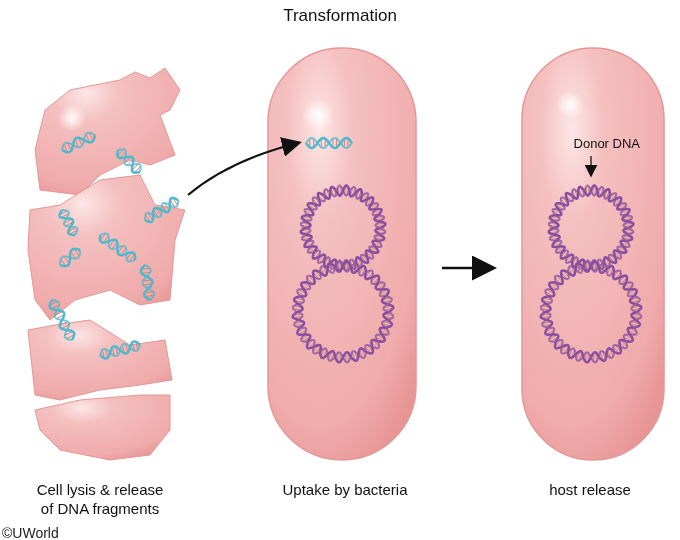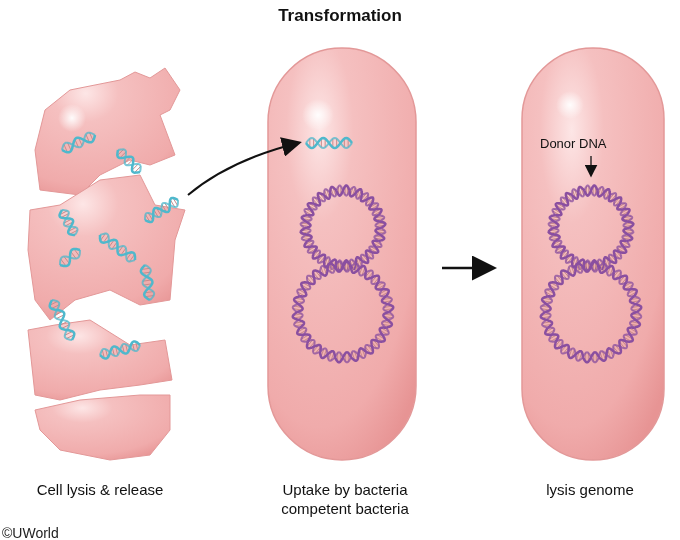--- a/index.html
+++ b/index.html
@@ -1,26 +1,26 @@
 <!DOCTYPE html>
 <html><head>
 <meta charset="utf-8">
 <style>
   html, body { margin: 0; padding: 0; background: #ffffff; }
   body { width: 680px; height: 540px; position: relative; overflow: hidden;
          font-family: "Liberation Sans", sans-serif; color: #111; }
   #title { position: absolute; top: 6px; left: 0; width: 680px; text-align: center;
-           font-weight: bold; font-size: 17px; }
+           font-weight: normal; font-size: 17px; }
   .caption { position: absolute; text-align: center; font-size: 15px; line-height: 19px; color: #111; }
   .caption span { display: block; }
   #cap1 { left: 10px; top: 480px; width: 180px; }
   #cap2 { left: 255px; top: 480px; width: 180px; }
   #cap3 { left: 505px; top: 480px; width: 170px; }
   #copyright { position: absolute; left: 2px; top: 525px; font-size: 14px; color: #222; }
-  #donor-label { position: absolute; left: 540px; top: 136px; width: 100px; text-align: left; font-size: 13px; }
+  #donor-label { position: absolute; left: 540px; top: 136px; width: 100px; text-align: right; font-size: 13px; }
   svg#scene { position: absolute; left: 0; top: 0; }
 </style>
 </head>
 <body>
 
 <div id="title">Transformation</div>
 
 <svg id="scene" width="680" height="540" viewBox="0 0 680 540">
   <defs>
     <radialGradient id="cellGrad" cx="0.35" cy="0.2" r="0.9">
@@ -843,22 +843,22 @@
 
   <line x1="442" y1="268" x2="492" y2="268" stroke="#111" stroke-width="2.5" marker-end="url(#arrowHead)"></line>
 
   <line x1="591" y1="156" x2="591" y2="175" stroke="#111" stroke-width="1.3" marker-end="url(#arrowHead)"></line>
 </svg>
 
 <div id="donor-label">Donor DNA</div>
 
 <div id="cap1" class="caption">
   <span>Cell lysis &amp; release</span>
+  <span>of DNA fragments</span>
 </div>
 <div id="cap2" class="caption">
   <span>Uptake by bacteria</span>
-  <span>competent bacteria</span>
 </div>
 <div id="cap3" class="caption">
-  <span>lysis genome</span>
+  <span>host release</span>
 </div>
 
 <div id="copyright">©UWorld</div>
 
 </body></html>

